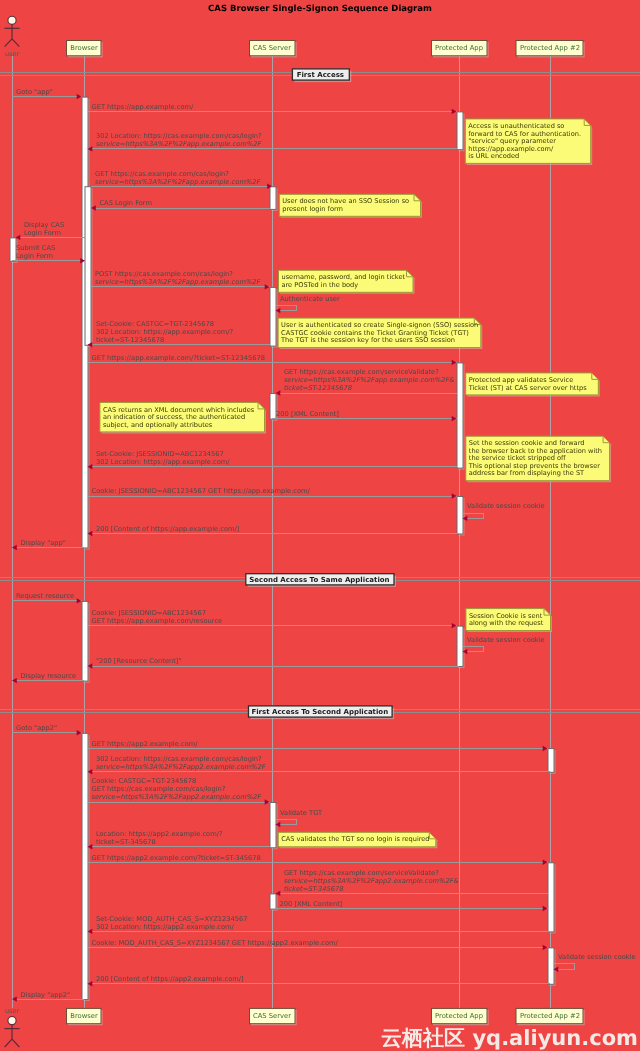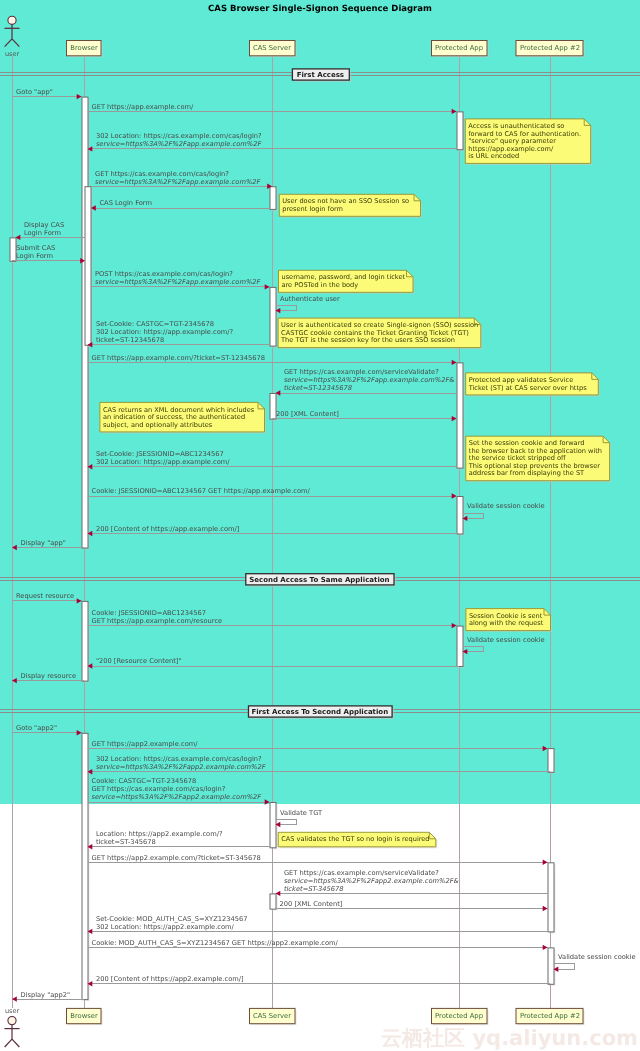--- a/index.html
+++ b/index.html
@@ -1,19 +1,19 @@
 <!DOCTYPE html>
 <html><head>
 <meta charset="utf-8">
 <title>CAS Browser Single-Signon Sequence Diagram</title>
 <style>
   html,body{margin:0;padding:0;background:#ffffff;}
   body{width:640px;height:1051px;overflow:hidden;
        font-family:"DejaVu Sans",sans-serif;-webkit-font-smoothing:antialiased;-moz-osx-font-smoothing:grayscale;text-rendering:geometricPrecision;}
-  #stage{position:relative;width:640px;height:804px;background:#5eead4;}
+  #stage{position:relative;width:640px;height:1051px;background:#ef4444;}
   #svg{display:block;position:absolute;top:0;left:0;}
   text{white-space:pre;}
   .ttl{font:bold 8.5px "DejaVu Sans",sans-serif;fill:#000;}
   .plbl{font:6.8px "DejaVu Sans",sans-serif;fill:#3d6b3d;}
   .albl{font:6.5px "DejaVu Sans",sans-serif;fill:#555;}
   .msg{font:6.7px "DejaVu Sans",sans-serif;fill:#4a4a4a;}
   .msgi{font:italic 6.7px "DejaVu Sans",sans-serif;fill:#4a4a4a;}
   .note{font:6.6px "DejaVu Sans",sans-serif;fill:#3a3a0a;}
   .divl{font:bold 7px "DejaVu Sans",sans-serif;fill:#1a1a1a;}
   .wm{font:bold 21px "DejaVu Sans",sans-serif;fill:#f4e9e4;}

